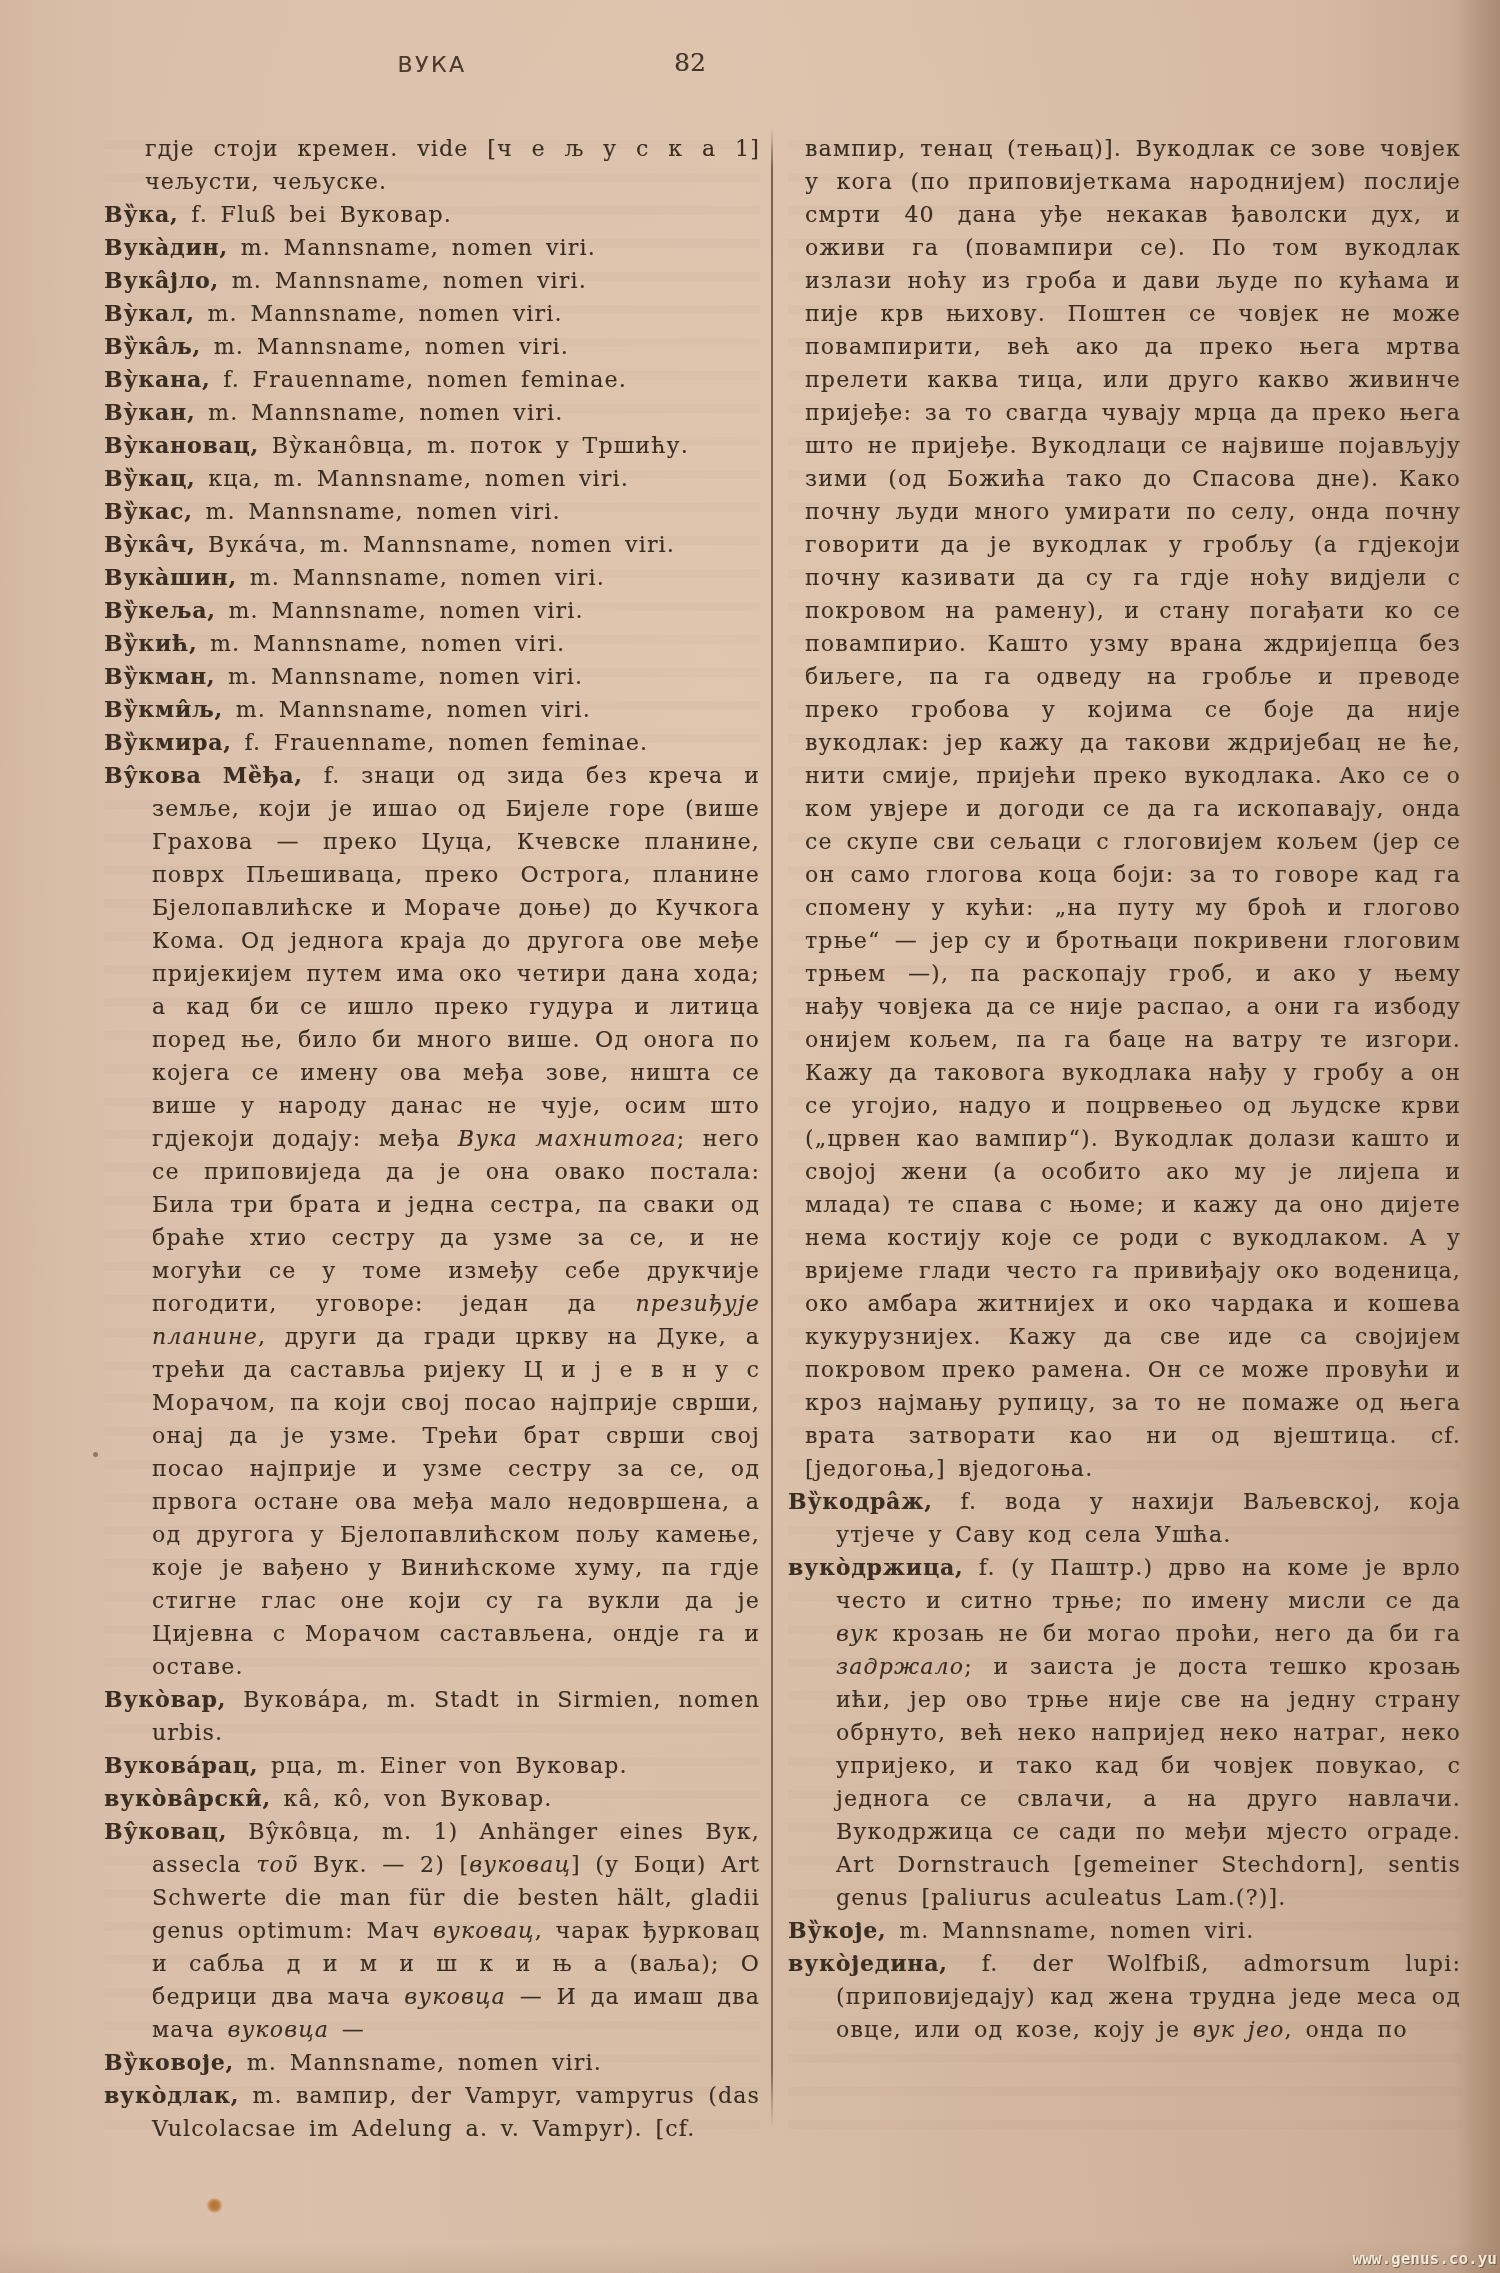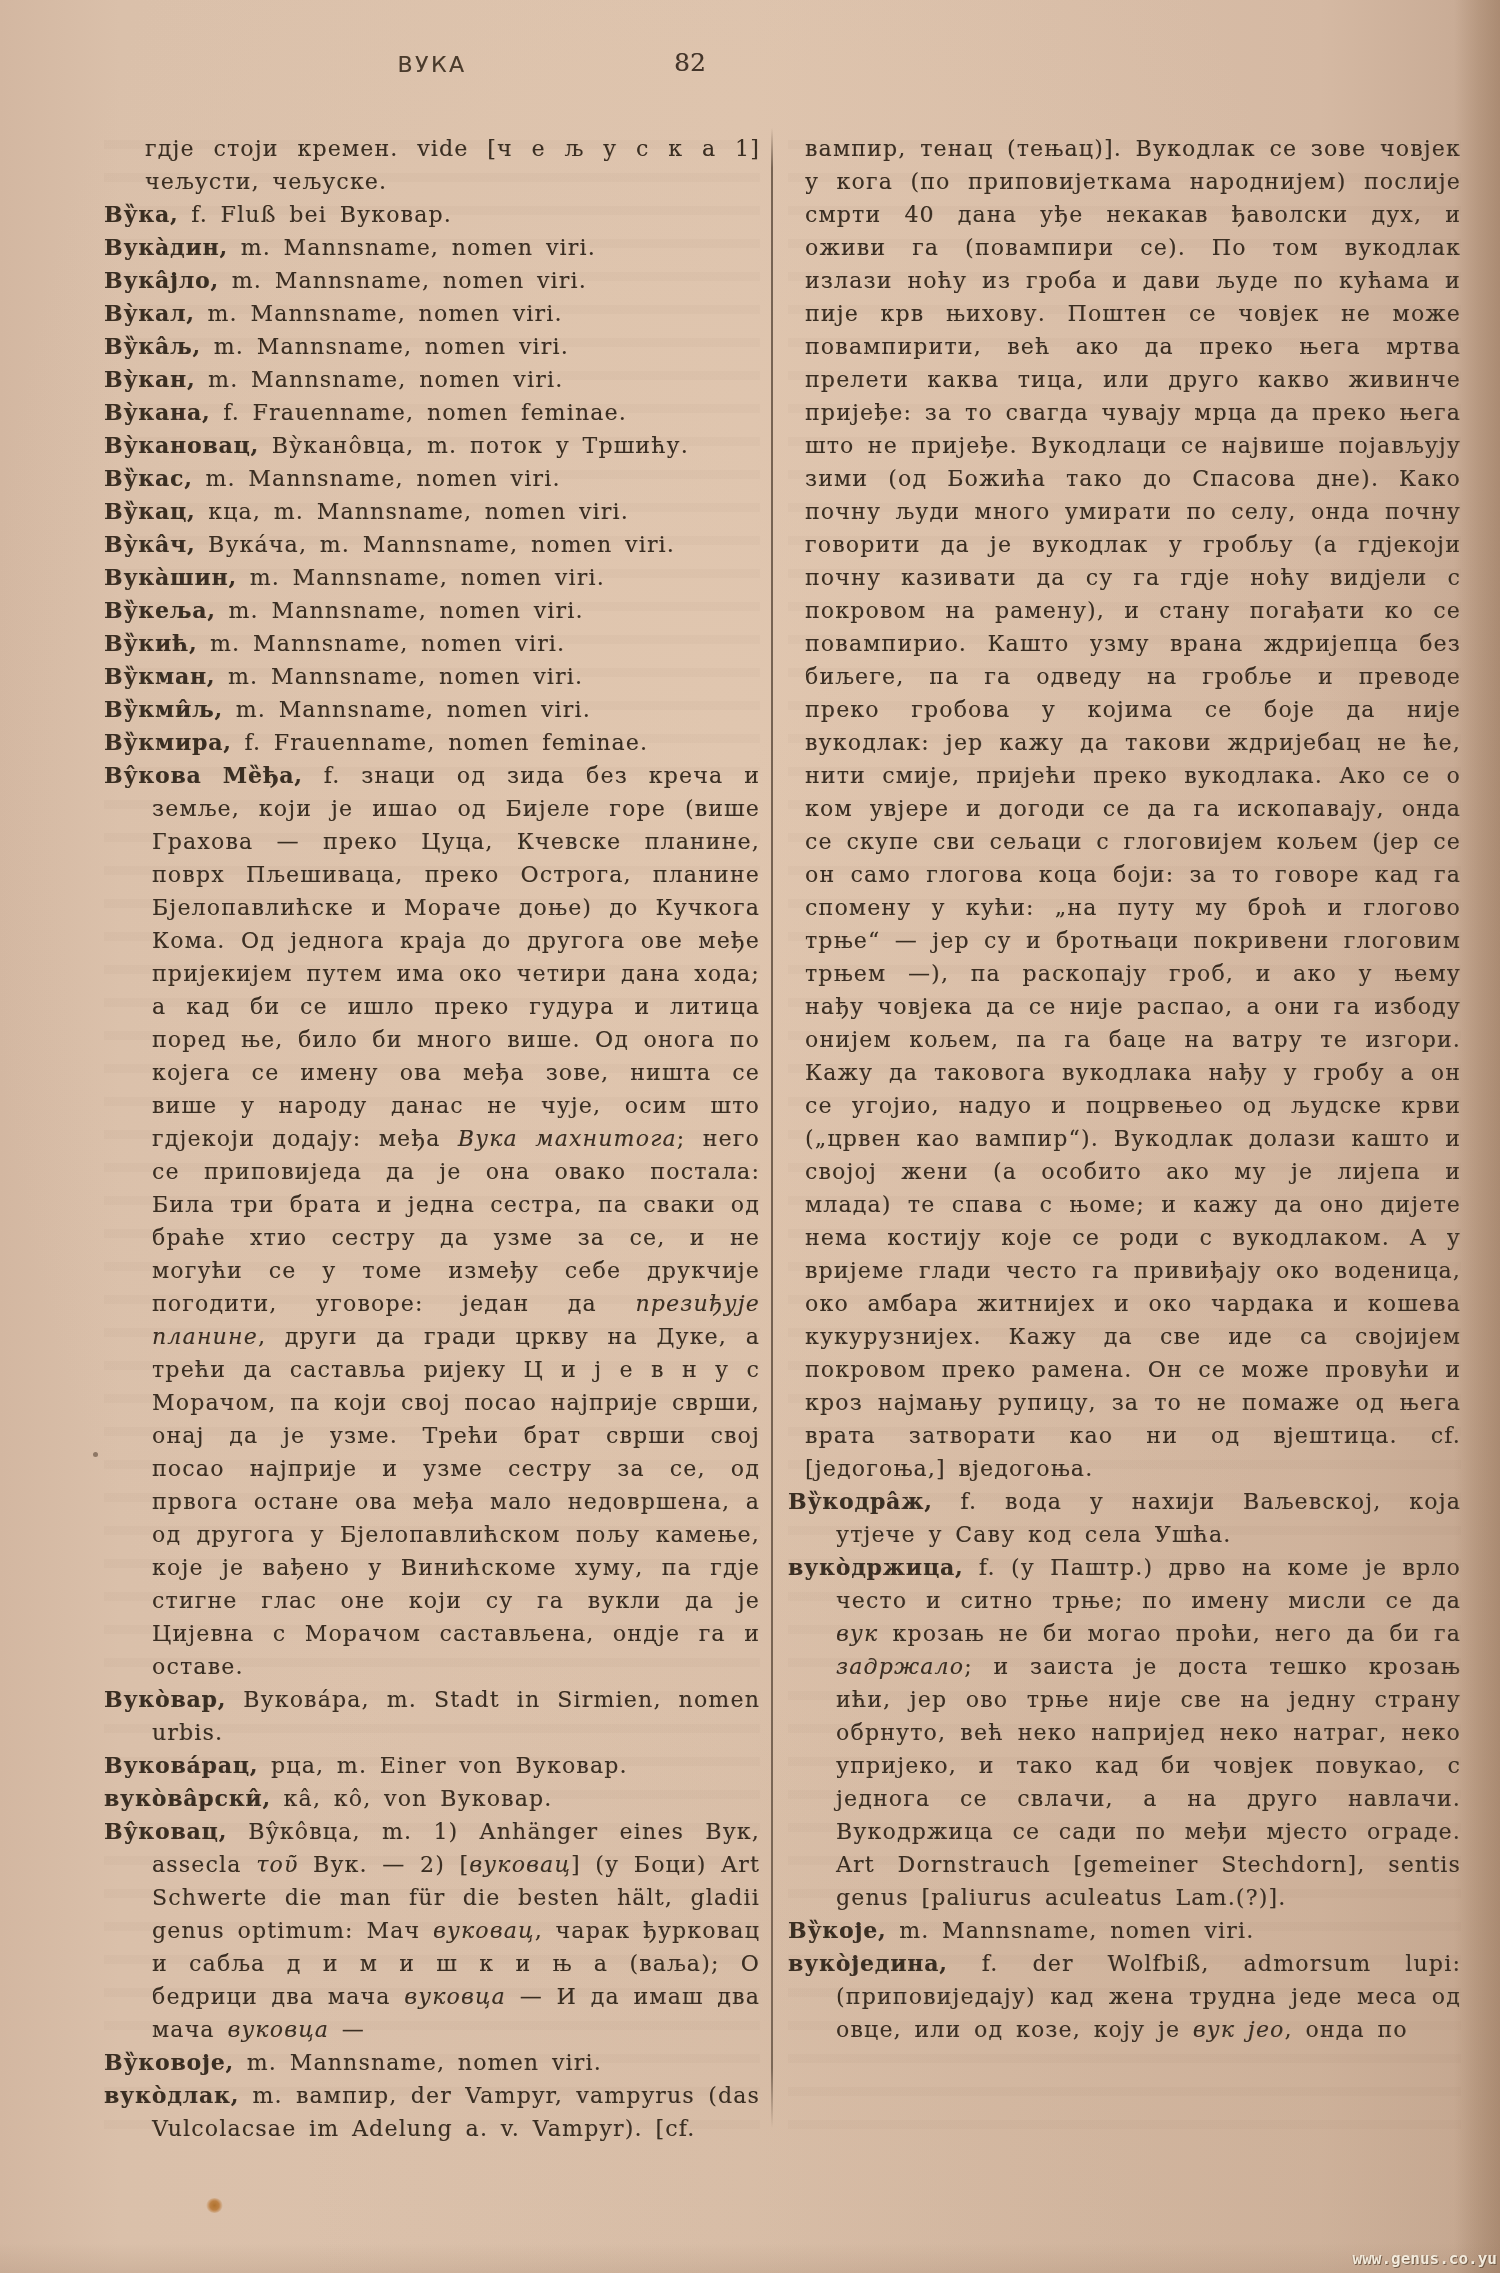--- a/index.html
+++ b/index.html
@@ -99,25 +99,25 @@
   <div class="divider"></div>
 
   <div class="col col-left">
     <p class="entry cont">гдје стоји кремен. vide [ч е љ у с к а 1] чељусти, чељуске.</p>
     <div>
         <p class="entry"><b class="head">Ву̏ка,</b><span class="ebody"> f. Fluß bei Вуковар.</span></p>
         <p class="entry"><b class="head">Вука̀дин,</b><span class="ebody"> m. Mannsname, nomen viri.</span></p>
         <p class="entry"><b class="head">Вука̂јло,</b><span class="ebody"> m. Mannsname, nomen viri.</span></p>
         <p class="entry"><b class="head">Ву̀кал,</b><span class="ebody"> m. Mannsname, nomen viri.</span></p>
         <p class="entry"><b class="head">Ву̏ка̂љ,</b><span class="ebody"> m. Mannsname, nomen viri.</span></p>
+        <p class="entry"><b class="head">Ву̀кана,</b><span class="ebody"> f. Frauenname, nomen feminae.</span></p>
         <p class="entry"><b class="head">Ву̀кан,</b><span class="ebody"> m. Mannsname, nomen viri.</span></p>
-        <p class="entry"><b class="head">Ву̀кана,</b><span class="ebody"> f. Frauenname, nomen feminae.</span></p>
         <p class="entry"><b class="head">Ву̀кановац,</b><span class="ebody"> Ву̀кано̂вца, m. поток у Тршићу.</span></p>
+        <p class="entry"><b class="head">Ву̏кац,</b><span class="ebody"> кца, m. Mannsname, nomen viri.</span></p>
         <p class="entry"><b class="head">Ву̏кас,</b><span class="ebody"> m. Mannsname, nomen viri.</span></p>
-        <p class="entry"><b class="head">Ву̏кац,</b><span class="ebody"> кца, m. Mannsname, nomen viri.</span></p>
         <p class="entry"><b class="head">Ву̀ка̂ч,</b><span class="ebody"> Вука́ча, m. Mannsname, nomen viri.</span></p>
         <p class="entry"><b class="head">Вука̀шин,</b><span class="ebody"> m. Mannsname, nomen viri.</span></p>
         <p class="entry"><b class="head">Ву̏кеља,</b><span class="ebody"> m. Mannsname, nomen viri.</span></p>
         <p class="entry"><b class="head">Ву̏кић,</b><span class="ebody"> m. Mannsname, nomen viri.</span></p>
         <p class="entry"><b class="head">Ву̏кман,</b><span class="ebody"> m. Mannsname, nomen viri.</span></p>
         <p class="entry"><b class="head">Ву̏кми̂љ,</b><span class="ebody"> m. Mannsname, nomen viri.</span></p>
         <p class="entry"><b class="head">Ву̏кмира,</b><span class="ebody"> f. Frauenname, nomen feminae.</span></p>
         <p class="entry"><b class="head">Ву̂кова Ме̏ђа,</b><span class="ebody"> f. знаци од зида без креча и земље, који је ишао од Бијеле горе (више Грахова — преко Цуца, Кчевске планине, поврх Пљешиваца, преко Острога, планине Бјелопавлићске и Мораче доње) до Кучкога Кома. Од једнога краја до другога ове међе пријекијем путем има око четири дана хода; а кад би се ишло преко гудура и литица поред ње, било би много више. Од онога по којега се имену ова међа зове, ништа се више у народу данас не чује, осим што гдјекоји додају: међа <i>Вука махнитога</i>; него се приповиједа да је она овако постала: Била три брата и једна сестра, па сваки од браће хтио сестру да узме за се, и не могући се у томе између себе друкчије погодити, уговоре: један да <i>презиђује планине</i>, други да гради цркву на Дуке, а трећи да саставља ријеку Ц и ј е в н у с Морачом, па који свој посао најприје сврши, онај да је узме. Трећи брат сврши свој посао најприје и узме сестру за се, од првога остане ова међа мало недовршена, а од другога у Бјелопавлићском пољу камење, које је вађено у Винићскоме хуму, па гдје стигне глас оне који су га вукли да је Цијевна с Морачом састављена, ондје га и оставе.</span></p>
         <p class="entry"><b class="head">Вуко̀вар,</b><span class="ebody"> Вукова́ра, m. Stadt in Sirmien, nomen urbis.</span></p>
         <p class="entry"><b class="head">Вукова́рац,</b><span class="ebody"> рца, m. Einer von Вуковар.</span></p>

